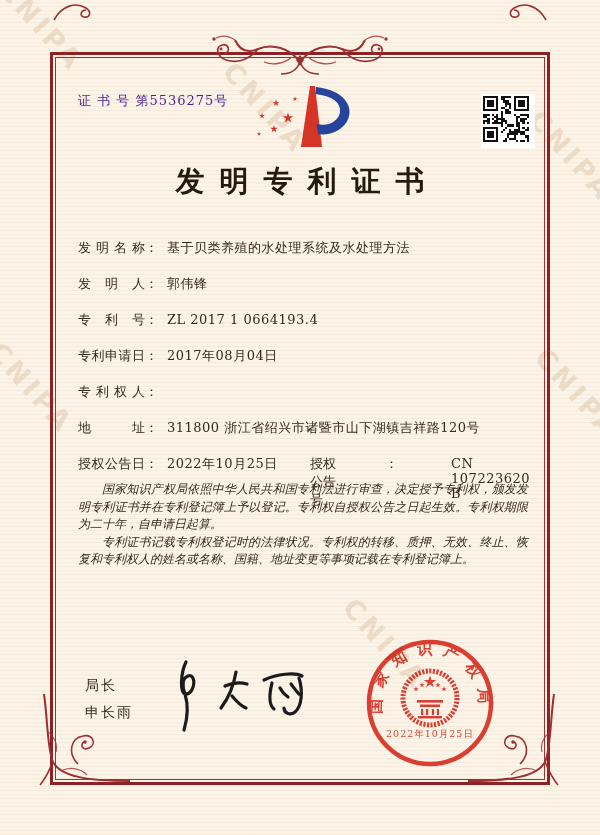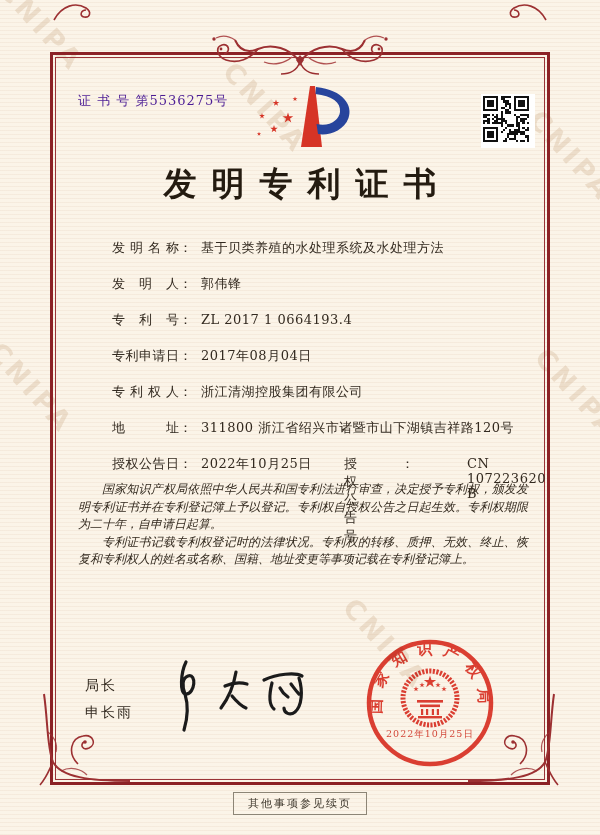--- a/index.html
+++ b/index.html
@@ -11,23 +11,23 @@
       font-weight:700;font-size:27px;letter-spacing:4px;color:rgba(203,168,132,.30);
       transform:rotate(48deg);pointer-events:none;}
   .frame-outer{position:absolute;left:50px;top:52px;width:494px;height:727px;
       border:3px solid #8c2226;z-index:2;}
   .frame-inner{position:absolute;left:2px;top:2px;right:2px;bottom:2px;border:1px solid #9a3336;}
   .ornament{position:absolute;z-index:3;pointer-events:none;}
   .cert-no{position:absolute;left:78px;top:92px;z-index:4;font-size:13px;letter-spacing:1px;color:#4c1d95;}
   .logo{position:absolute;left:252px;top:84px;z-index:4;}
   .qr{position:absolute;left:481px;top:94px;width:50px;height:50px;z-index:4;background:#fff;padding:2px;}
   .title{position:absolute;left:0;top:162px;width:100%;z-index:4;text-align:center;
-      font-size:33px;font-weight:600;letter-spacing:15px;text-indent:15px;color:#241b10;}
+      font-size:29px;font-weight:600;letter-spacing:15px;text-indent:15px;color:#241b10;}
   .fields{position:absolute;left:78px;top:239px;width:452px;z-index:4;font-size:13px;}
-  .frow{display:flex;align-items:baseline;height:36px;position:relative;margin-left:34px;}
+  .frow{display:flex;align-items:baseline;height:36px;position:relative;}
   .flabel{display:inline-block;width:67px;text-align:justify;text-align-last:justify;}
   .fvalue{margin-left:9px;letter-spacing:.5px;}
   .fright{position:absolute;left:232px;top:0;display:flex;align-items:baseline;gap:44px;}
   .paras{position:absolute;left:78px;top:481px;width:450px;z-index:4;
       font-size:12px;line-height:17.5px;color:#32291e;text-align:justify;}
   .paras p{margin:0;text-indent:2em;font-style:italic;}
   .sign-titles{position:absolute;left:85px;top:672px;z-index:4;font-size:14px;letter-spacing:2px;line-height:27px;}
   .sig{position:absolute;left:148px;top:650px;z-index:4;}
   .seal{position:absolute;left:363px;top:636px;z-index:5;opacity:.92;mix-blend-mode:multiply;}
   .page-num{position:absolute;left:0;top:757px;width:100%;text-align:center;z-index:4;
@@ -271,21 +271,20 @@
       <span class="fvalue">ZL 2017 1 0664193.4</span>
     </div>
     <div class="frow">
       <span class="flabel">专利申请日</span>
         <span>：</span>
       <span class="fvalue">2017年08月04日</span>
     </div>
     <div class="frow">
       <span class="flabel">专利权人</span>
         <span>：</span>
-      <span class="fvalue">浙江清湖控股集团有限公司</span>
     </div>
     <div class="frow">
       <span class="flabel">地址</span>
         <span>：</span>
       <span class="fvalue">311800 浙江省绍兴市诸暨市山下湖镇吉祥路120号</span>
     </div>
     <div class="frow">
       <span class="flabel">授权公告日</span>
         <span>：</span>
       <span class="fvalue">2022年10月25日</span>
@@ -339,15 +338,14 @@
       <rect x="58" y="73" width="2.2" height="6"></rect>
       <rect x="63" y="73" width="2.2" height="6"></rect>
       <rect x="68.8" y="73" width="2.2" height="6"></rect>
       <rect x="73.8" y="73" width="2.2" height="6"></rect>
       <rect x="55" y="80" width="24" height="2.4"></rect>
     </g>
     <text x="67" y="101" text-anchor="middle" font-size="9.5" fill="#d4392c" letter-spacing="1" font-family="DejaVu Serif, Liberation Serif, serif">2022年10月25日</text>
   </svg>
 
 
-  <div class="note-box">其他事项参见续页</div>
 
 </div>
 
 </body></html>

